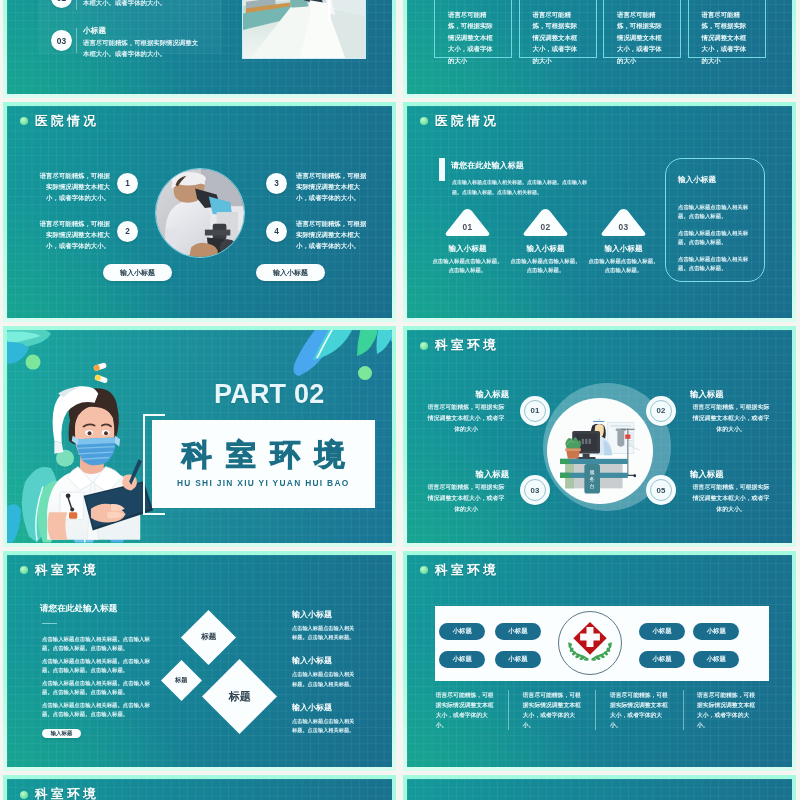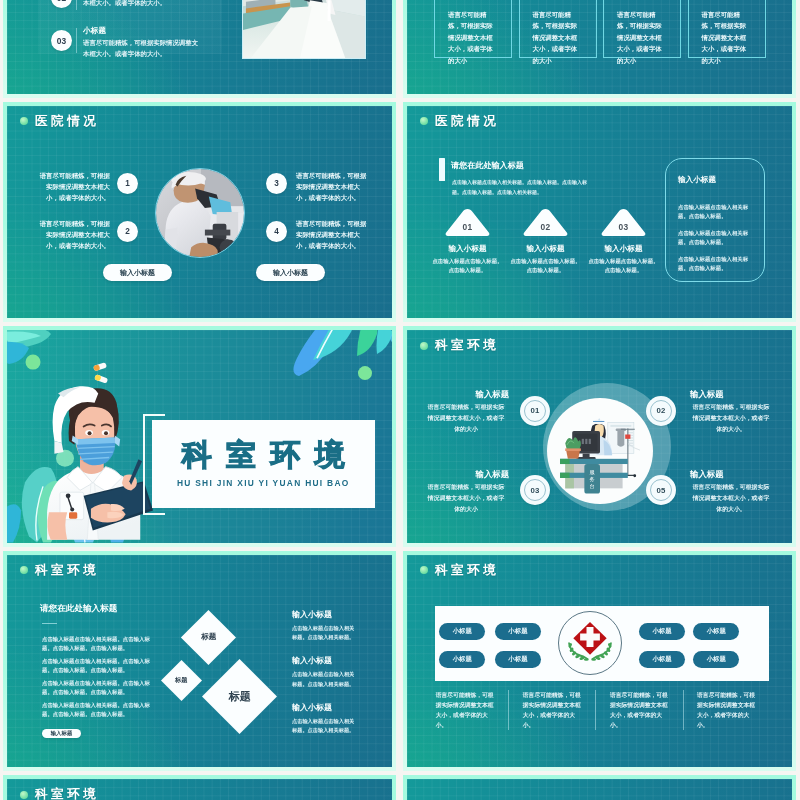--- a/index.html
+++ b/index.html
@@ -490,20 +490,21 @@
         <path d="M64 133 L126 118 L135 146 L73 167Z" fill="#1d4460"></path>
 
         <path d="M70 146 Q82 138 94 142 Q104 146 108 152 Q104 160 92 161 Q78 162 70 156Z" fill="#f6c0a8"></path>
         <path d="M92 141 Q102 140 107 146 Q101 150 92 148Z" fill="#fbd2bd"></path>
         <path d="M88 150 Q100 148 106 153 Q99 158 88 156Z" fill="#fbd2bd"></path>
 
         <path d="M106 110 Q116 106 120 114 Q122 122 114 126 Q106 126 104 118Z" fill="#f6c0a8"></path>
         <path d="M126 94 L114 120 L112 116 L122 92Z" fill="#1d4460"></path>
       </svg>
     </div>
+    <div class="s5-part">PART 02</div>
     <div class="s5-bracket"></div>
     <div class="s5-box">
       <div class="s5-title">科 室 环 境</div>
       <div class="s5-py">HU SHI JIN XIU YI YUAN HUI BAO</div>
     </div>
   </div>
 </div>
 
 <div class="slide s6">
   <div class="body">

